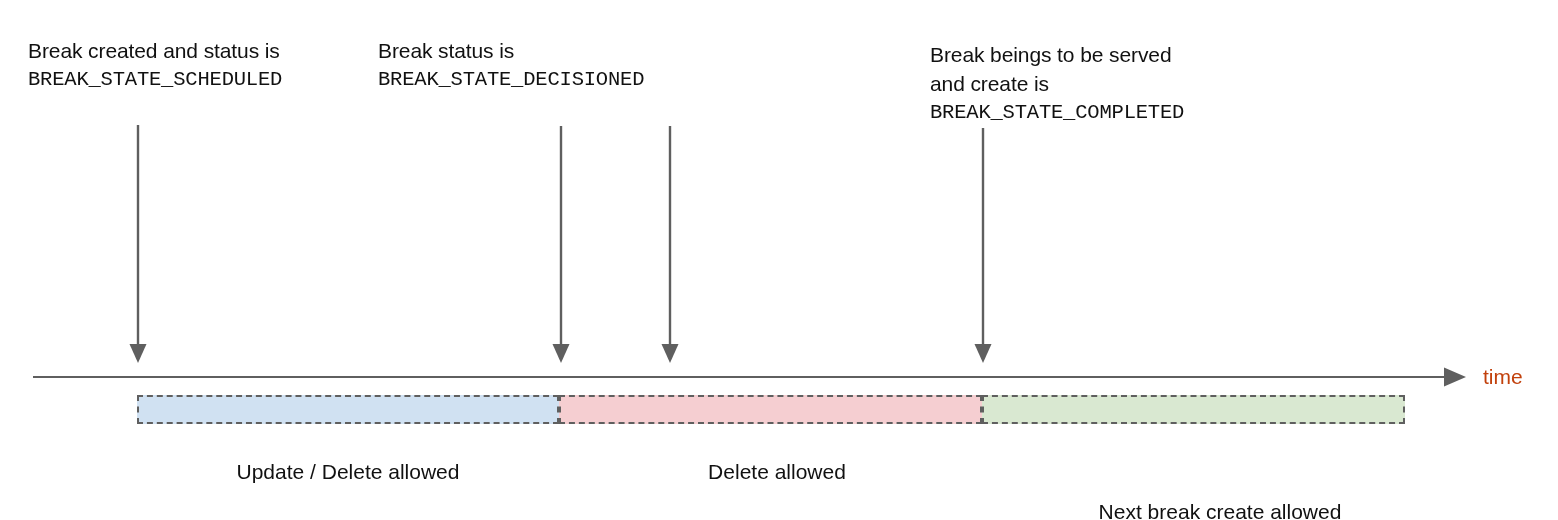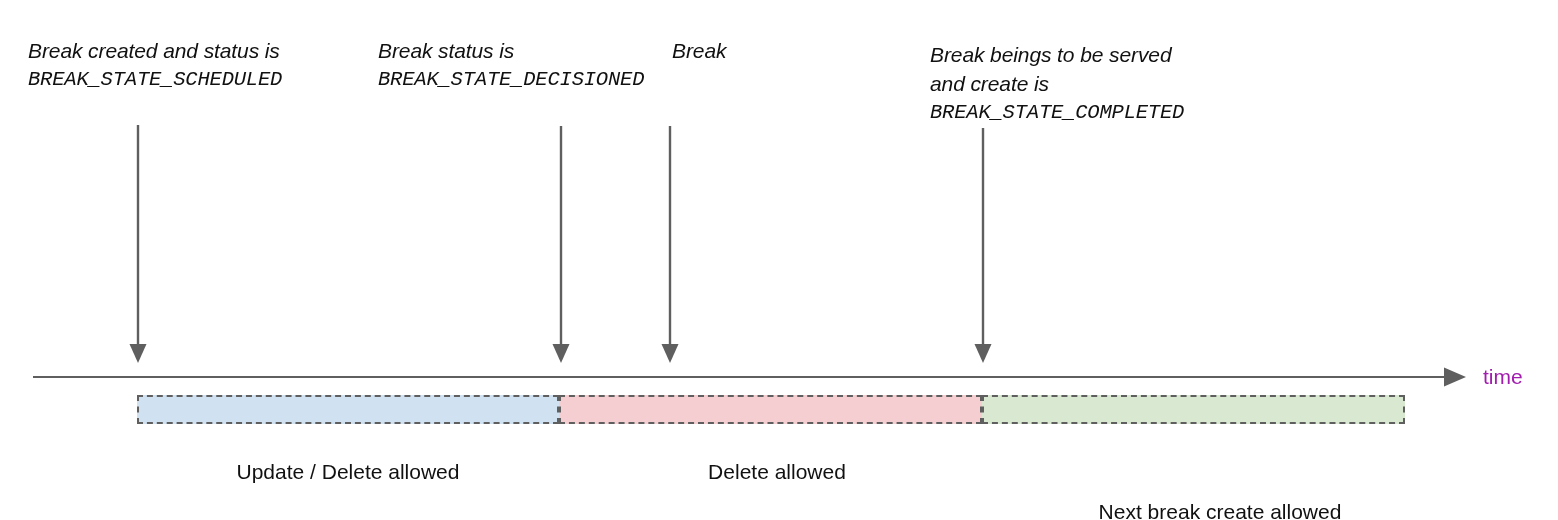--- a/index.html
+++ b/index.html
@@ -29,21 +29,20 @@
     position: absolute;
     line-height: 29px;
     white-space: nowrap;
   }
   .ann-line {
     display: block;
     font-size: 21px;
     font-family: "Liberation Sans", sans-serif;
     color: #111111;
     letter-spacing: -0.1px;
-    font-style: italic;
   }
   .ann-line.mono {
     font-family: "Liberation Mono", monospace;
     font-size: 20.5px;
     letter-spacing: -0.2px;
   }
 
   #annotation-0 { left: 28px;  top: 36px; }
   #annotation-1 { left: 353px; top: 36px; margin-left: 25px; }
   #annotation-2 { left: 672px; top: 36px; }
@@ -58,21 +57,21 @@
   #timeline-axis {
     position: absolute;
     left: 0;
     top: 340px;
   }
   #time-axis-label {
     position: absolute;
     left: 1483px;
     top: 365px;
     font-size: 21px;
-    color: #a21caf;
+    color: #c2410c;
     white-space: nowrap;
   }
 
   
   .phase-bar {
     position: absolute;
     top: 395px;
     height: 29px;
     box-sizing: border-box;
     border: 2px dashed #5f5f5f;
@@ -98,21 +97,20 @@
     <span class="ann-line">Break created and status is</span>
     <span class="ann-line mono">BREAK_STATE_SCHEDULED</span>
   </div>
 
   <div class="annotation" id="annotation-1">
     <span class="ann-line">Break status is</span>
     <span class="ann-line mono">BREAK_STATE_DECISIONED</span>
   </div>
 
   <div class="annotation" id="annotation-2">
-    <span class="ann-line">Break</span>
   </div>
 
   <div class="annotation" id="annotation-3">
     <span class="ann-line">Break beings to be served</span>
     <span class="ann-line">and create is</span>
     <span class="ann-line mono">BREAK_STATE_COMPLETED</span>
   </div>
 
   <svg class="marker-arrow" style="left:125px; top:120px;" width="26" height="250" viewBox="0 0 26 250">
     <line x1="13" y1="5" x2="13" y2="228" stroke="#5f5f5f" stroke-width="2.4"></line>

